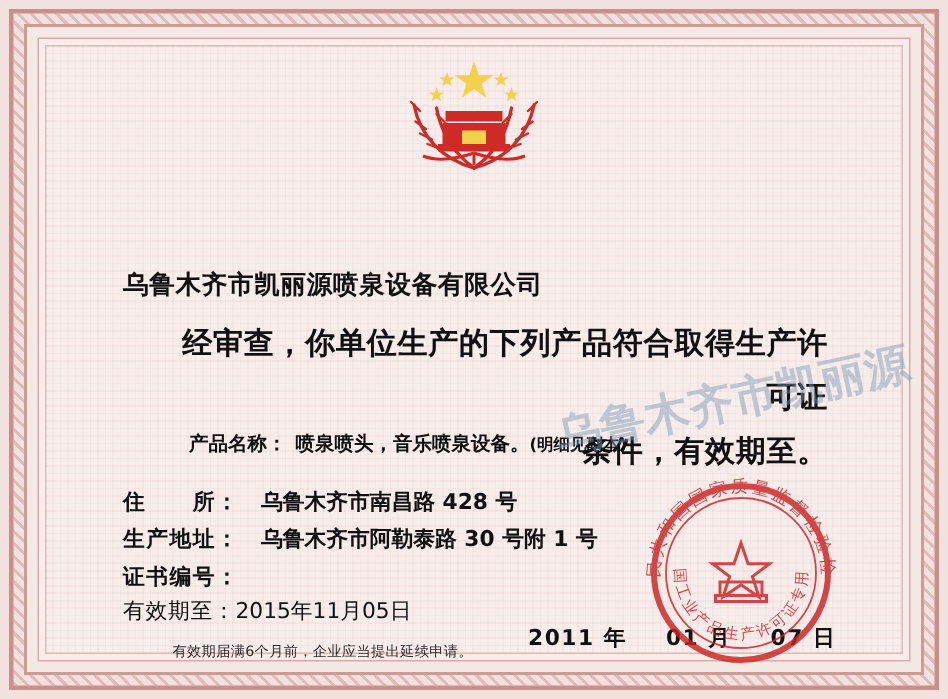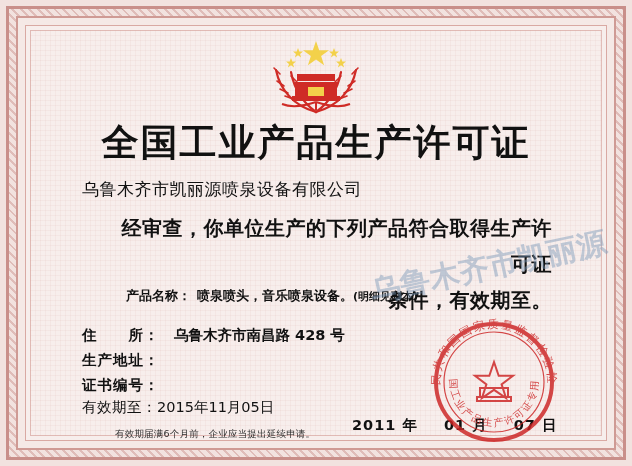--- a/index.html
+++ b/index.html
@@ -93,21 +93,21 @@
     color: #111111;
     white-space: nowrap;
   }
 
   
   .company-name {
     position: absolute;
     top: 178px;
     left: 82px;
     font-size: 17px;
-    font-weight: normal;
+    font-weight: bold;
     color: #111;
     letter-spacing: 0.5px;
   }
   .statement {
     position: absolute;
     top: 210px;
     left: 82px;
     width: 470px;
     font-size: 20px;
     font-weight: bold;
@@ -241,40 +241,40 @@
       <polygon points="77,26 78.3,29.6 82,29.6 79,31.9 80.1,35.5 77,33.3 73.9,35.5 75,31.9 72,29.6 75.7,29.6" fill="#f3d14a"></polygon>
 
       <g stroke="#cf2b26" stroke-width="2" fill="none">
         <path d="M52 70 C 40 74, 28 76, 18 72"></path>
         <path d="M52 70 C 64 74, 76 76, 86 72"></path>
         <path d="M52 70 l0 8"></path>
       </g>
     </svg>
   </div>
 
-  <div class="cert-title">全国工业产品生产许可证</div>
 
   <div class="company-name">乌鲁木齐市凯丽源喷泉设备有限公司</div>
 
   <div class="statement">
     <span class="indent"></span><span>经审查，你单位生产的下列产品符合取得生产许可证</span><br>
     <span>条件，有效期至。</span>
   </div>
 
   <div class="field-product">
     <span class="label">产品名称：</span><span>喷泉喷头，音乐喷泉设备。</span><span class="note">(明细见副本)</span>
   </div>
 
   <div class="fields">
     <div class="row">
       <span class="lbl">住　　所：</span>
       <span class="val">乌鲁木齐市南昌路 428 号</span>
     </div>
     <div class="row">
       <span class="lbl">生产地址：</span>
+      <span class="val">乌鲁木齐市阿勒泰路 30 号附 1 号</span>
     </div>
     <div class="row">
       <span class="lbl">证书编号：</span>
     </div>
   </div>
 
   <div class="validity">
     <span class="lbl">有效期至：</span><span>2015年11月05日</span>
   </div>
 

